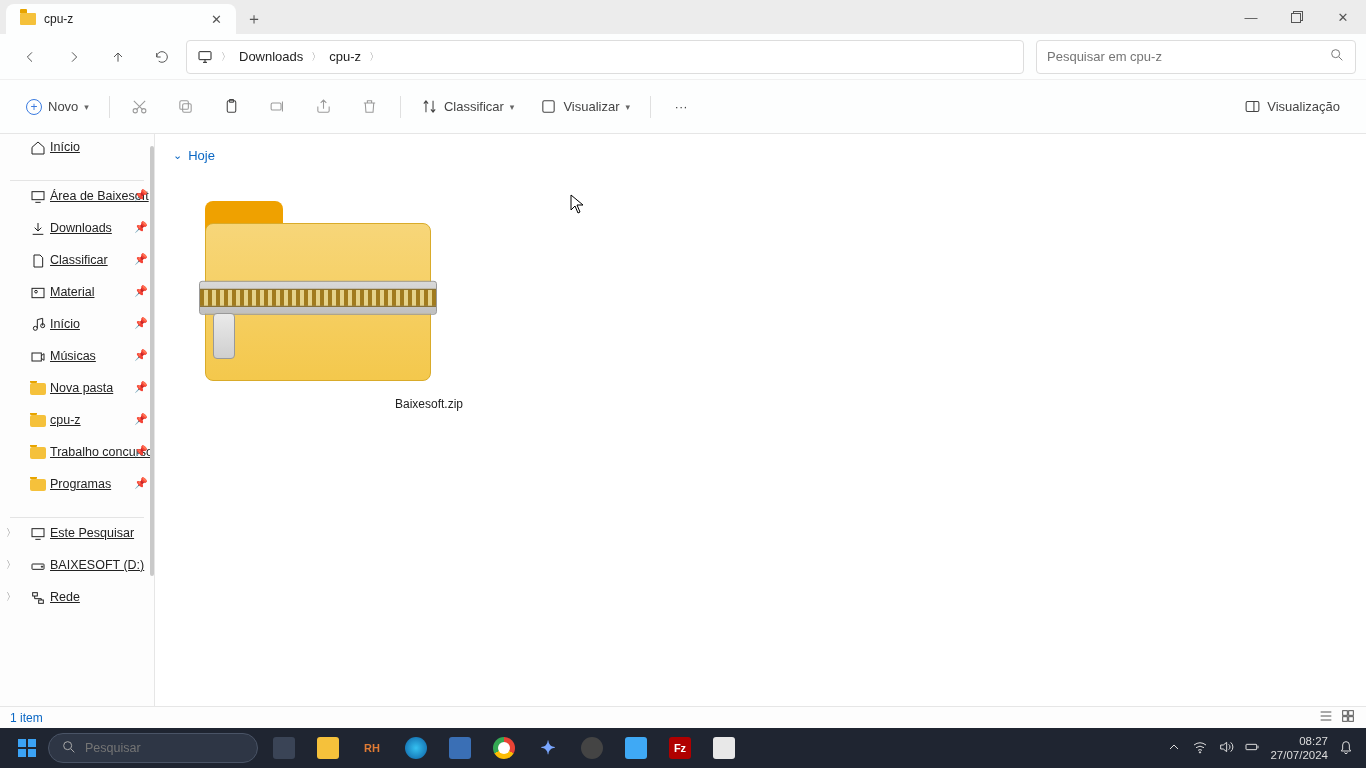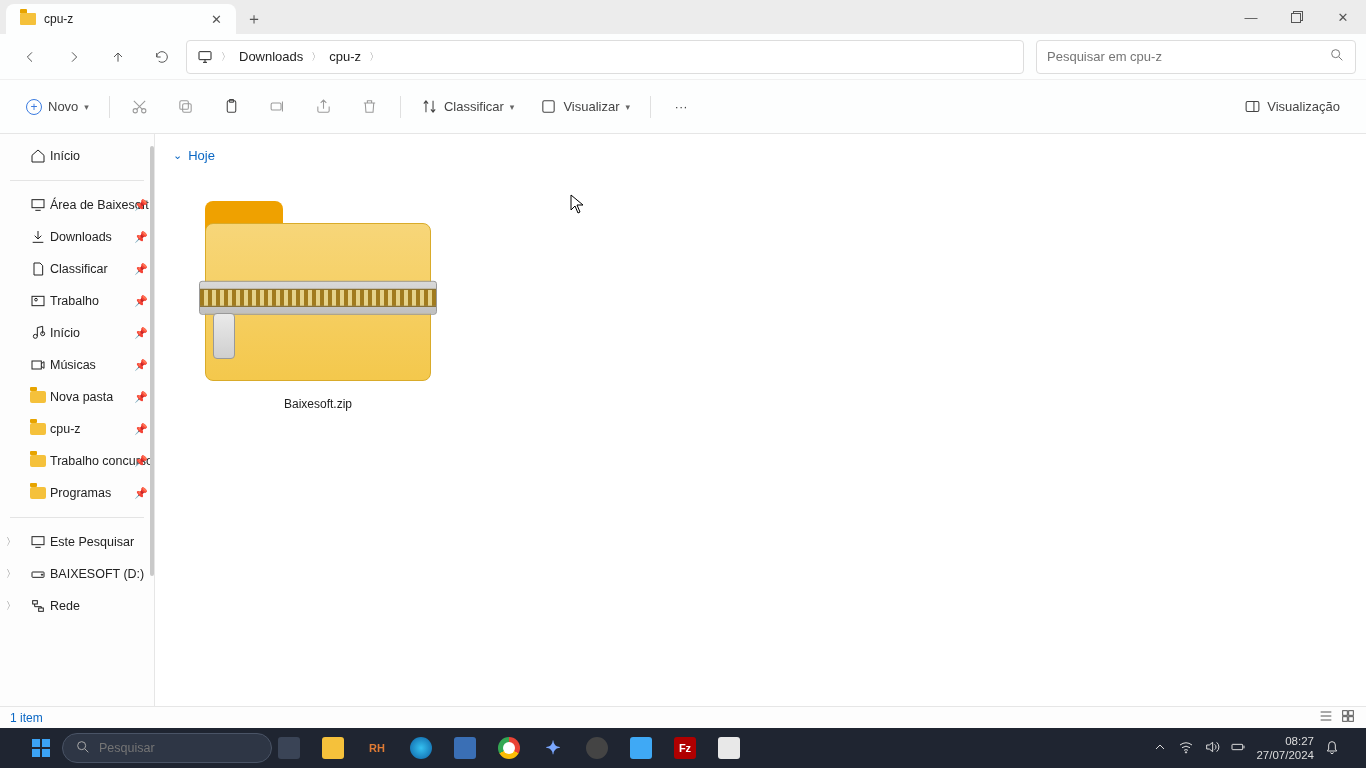--- a/index.html
+++ b/index.html
@@ -52,60 +52,60 @@
   .tool-btn .chev { font-size: 9px; color: #666; }
   .tool-btn svg { width: 17px; height: 17px; }
   .tool-btn.muted { color: #9a9a9a; }
   .toolbar-spacer { flex: 1; }
   .new-btn-circle { width: 16px; height: 16px; border: 1.5px solid #3a7be0; border-radius: 50%; display: flex; align-items: center; justify-content: center; color: #3a7be0; font-size: 12px; line-height: 1; }
 
   
   .main { display: flex; height: calc(768px - 34px - 46px - 54px - 22px - 40px); background: #fff; }
   .sidebar { width: 155px; border-right: 1px solid #e6e6e6; overflow: hidden; padding: 6px 0; background: #fdfdfd; position: relative; }
   .sidebar-group-sep { height: 1px; background: #e4e4e4; margin: 8px 10px; }
-  .side-item { display: flex; align-items: center; gap: 8px; height: 32px; padding: 0 8px 0 32px; font-size: 12.5px; color: #222; cursor: pointer; position: relative; white-space: nowrap; overflow: hidden; }
+  .side-item { display: flex; gap: 8px; height: 32px; padding: 0 8px 0 32px; font-size: 12.5px; color: #222; cursor: pointer; position: relative; white-space: nowrap; overflow: hidden; text-decoration: underline; }
   .side-item .pin { position: absolute; right: 6px; color: #888; font-size: 11px; }
   .side-item .exp { position: absolute; left: 6px; color: #666; font-size: 10px; }
   .side-item .ic { width: 16px; height: 16px; display: flex; align-items: center; justify-content: center; position: absolute; left: 30px; }
   .side-item span.lbl { margin-left: 18px; }
   .side-scrollbar { position: absolute; right: 0; top: 0; width: 6px; height: 100%; }
   .side-thumb { position: absolute; right: 0; top: 12px; width: 4px; height: 430px; background: #c9c9c9; border-radius: 2px; }
 
   .content { flex: 1; padding: 14px 18px; position: relative; }
   .group-header { display: flex; align-items: center; gap: 6px; color: #0a67c4; font-size: 13px; cursor: pointer; }
   .group-header .chev { font-size: 11px; }
   .file-grid { display: flex; flex-wrap: wrap; gap: 20px; margin-top: 18px; }
   .file-item { width: 290px; text-align: center; font-size: 12px; color: #222; cursor: pointer; }
-  .file-item .label { margin-top: 16px; }
+  .file-item .label { margin-top: 16px; text-align: right; }
 
   
   .zip-icon { width: 226px; height: 180px; margin: 20px auto 0; position: relative; }
   .zip-tab { position: absolute; top: 0; left: 0; width: 78px; height: 34px; background:#efa100; border-top-left-radius: 8px; border-top-right-radius: 8px; }
   .zip-body { position: absolute; top: 22px; left: 0; right: 0; bottom: 0; background: linear-gradient(#f7d679,#f4c84c); border-radius: 8px; border: 1px solid #d9ab2a; }
   .zip-band { position: absolute; left: -6px; right: -6px; top: 50%; height: 34px; transform: translateY(-30%); background: linear-gradient(#d9d9d9,#bfbfbf); border: 1px solid #9a9a9a; display: flex; align-items: center; overflow: hidden; border-radius: 3px; }
   .zip-teeth { flex: 1; height: 18px; background: repeating-linear-gradient(90deg,#a17b1e 0 4px,#e5d28a 4px 8px); border-top: 1px solid #7a5c12; border-bottom: 1px solid #7a5c12; }
   .zip-pull { position: absolute; left: 8px; top: 62%; width: 22px; height: 46px; background: linear-gradient(#eaeaea,#cfcfcf); border: 1px solid #999; border-radius: 4px; }
 
   .cursor-pointer { position: absolute; left: 415px; top: 60px; font-size: 16px; color: #000; pointer-events: none; }
 
   
   .statusbar { height: 22px; background: #fdfdfd; border-top: 1px solid #e6e6e6; display: flex; align-items: center; padding: 0 10px; font-size: 12px; color: #0a67c4; }
   .statusbar .view-icons { margin-left: auto; display: flex; gap: 6px; color: #555; }
 
   
-  .taskbar { height: 40px; background: #1f2531; display: flex; align-items: center; padding: 0 20px; color: #ddd; font-size: 12px; }
+  .taskbar { height: 40px; background: #1f2531; display: flex; align-items: center; padding: 0 6px; color: #ddd; font-size: 12px; }
   .tb-start { width: 42px; height: 32px; display: flex; align-items: center; justify-content: center; cursor: pointer; }
   .win-logo { width: 18px; height: 18px; display: grid; grid-template-columns: 1fr 1fr; grid-template-rows: 1fr 1fr; gap: 2px; }
   .win-logo div { background: #3ba3f5; }
   .tb-search { display: flex; align-items: center; height: 30px; background: #2e3645; border: 1px solid #4a5466; border-radius: 16px; padding: 0 8px 0 12px; width: 210px; gap: 8px; }
   .tb-search .mag { color: #aaa; }
   .tb-search input { flex: 1; background: transparent; border: none; outline: none; color: #ccc; font-size: 12.5px; }
   .tb-search .deco { width: 44px; height: 24px; background: radial-gradient(circle, #9b7a3f, #4a3a1e); border-radius: 4px; }
   .tb-apps { display: flex; gap: 4px; margin-left: 6px; }
-  .tb-app { width: 40px; height: 32px; display: flex; align-items: center; cursor: pointer; border-radius: 4px; }
+  .tb-app { width: 40px; height: 32px; display: flex; align-items: center; justify-content: center; cursor: pointer; border-radius: 4px; }
   .tb-app .sq { width: 22px; height: 22px; border-radius: 3px; display: flex; align-items: center; justify-content: center; font-size: 11px; font-weight: bold; }
   .tb-tray { margin-left: auto; display: flex; align-items: center; gap: 10px; padding-right: 6px; }
   .tb-clock { text-align: right; line-height: 1.25; font-size: 11.5px; }
   .tb-tray .ic { cursor: pointer; color:#ddd; }
 
   
   .svg-ic { width: 16px; height: 16px; stroke: currentColor; fill: none; stroke-width: 1.5; }
   .folder-ic { width: 16px; height: 12px; background: #f5c13b; border-radius: 2px; position: relative; }
   .folder-ic::before { content: ""; position: absolute; top: -4px; left: 0; width: 7px; height: 4px; background: #e7a400; border-radius: 1px; }
 </style>
@@ -292,21 +292,21 @@
       <span class="lbl">Classificar</span>
       <span class="pin">📌</span>
     </div>
     <div class="side-item">
       <span class="ic">
           <svg class="svg-ic" viewBox="0 0 24 24" stroke="#2773d0">
             <rect x="3" y="5" width="18" height="14"></rect>
             <circle cx="9" cy="10" r="2"></circle>
           </svg>
         </span>
-      <span class="lbl">Trabalho</span>
+      <span class="lbl">Material</span>
       <span class="pin">📌</span>
     </div>
     <div class="side-item">
       <span class="ic">
           <svg class="svg-ic" viewBox="0 0 24 24" stroke="#d9534f">
             <circle cx="8" cy="17" r="3"></circle>
             <path d="M11 17V4l8-2v11"></path>
             <circle cx="19" cy="13" r="3"></circle>
           </svg>
         </span>

